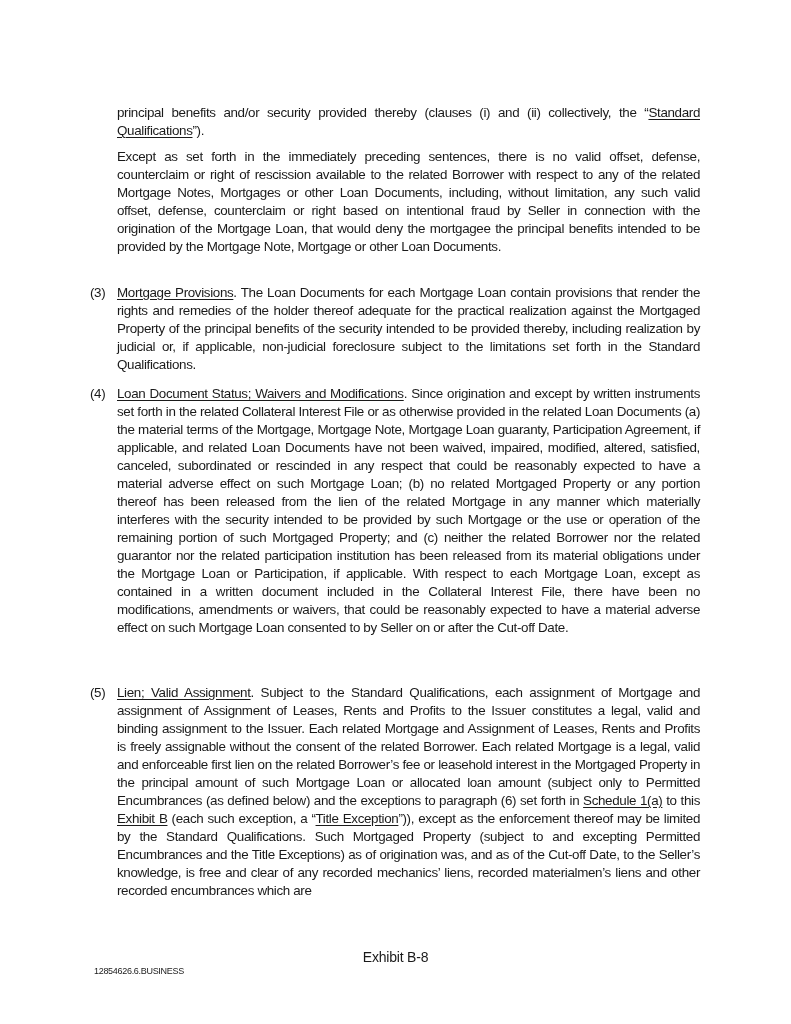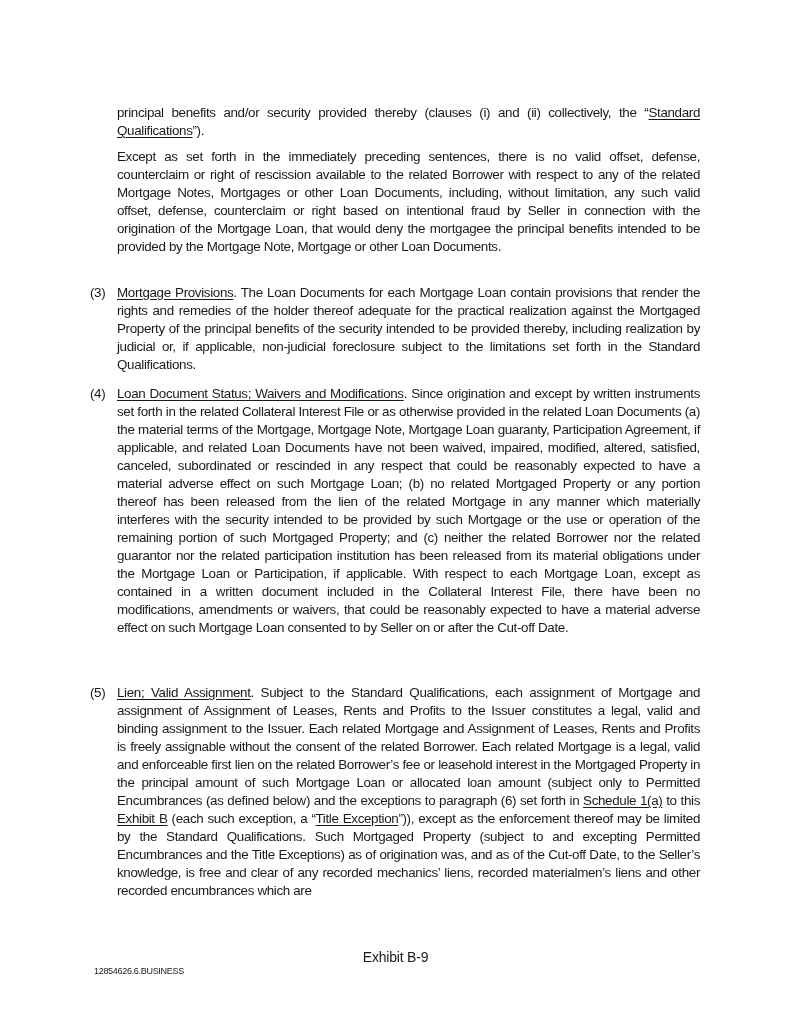--- a/index.html
+++ b/index.html
@@ -30,16 +30,16 @@
   </div>
 
   <div class="item" style="top:385px;">
     <span class="num">(4)</span><span class="u">Loan Document Status; Waivers and Modifications</span><span>.  Since origination and except by written instruments set forth in the related Collateral Interest File or as otherwise provided in the related Loan Documents (a) the material terms of the Mortgage, Mortgage Note, Mortgage Loan guaranty, Participation Agreement, if applicable, and related Loan Documents have not been waived, impaired, modified, altered, satisfied, canceled, subordinated or rescinded in any respect that could be reasonably expected to have a material adverse effect on such Mortgage Loan; (b) no related Mortgaged Property or any portion thereof has been released from the lien of the related Mortgage in any manner which materially interferes with the security intended to be provided by such Mortgage or the use or operation of the remaining portion of such Mortgaged Property; and (c) neither the related Borrower nor the related guarantor nor the related participation institution has been released from its material obligations under the Mortgage Loan or Participation, if applicable.  With respect to each Mortgage Loan, except as contained in a written document included in the Collateral Interest File, there have been no modifications, amendments or waivers, that could be reasonably expected to have a material adverse effect on such Mortgage Loan consented to by Seller on or after the Cut-off Date.</span>
   </div>
 
   <div class="item" style="top:684px;">
     <span class="num">(5)</span><span class="u">Lien; Valid Assignment</span><span>.  Subject to the Standard Qualifications, each assignment of Mortgage and assignment of Assignment of Leases, Rents and Profits to the Issuer constitutes a legal, valid and binding assignment to the Issuer.  Each related Mortgage and Assignment of Leases, Rents and Profits is freely assignable without the consent of the related Borrower.  Each related Mortgage is a legal, valid and enforceable first lien on the related Borrower’s fee or leasehold interest in the Mortgaged Property in the principal amount of such Mortgage Loan or allocated loan amount (subject only to Permitted Encumbrances (as defined below) and the exceptions to paragraph (6) set forth in </span><span class="u">Schedule 1(a)</span><span> to this </span><span class="u">Exhibit B</span><span> (each such exception, a “</span><span class="u">Title Exception</span><span>”)), except as the enforcement thereof may be limited by the Standard Qualifications. Such Mortgaged Property (subject to and excepting Permitted Encumbrances and the Title Exceptions) as of origination was, and as of the Cut-off Date, to the Seller’s knowledge, is free and clear of any recorded mechanics’ liens, recorded materialmen’s liens and other recorded encumbrances which are</span>
   </div>
 
-  <div class="footer-title">Exhibit B-9</div>
+  <div class="footer-title">Exhibit B-8</div>
   <div class="doc-id">12854626.6.BUSINESS</div>
 
 </div>
 
 </body></html>

